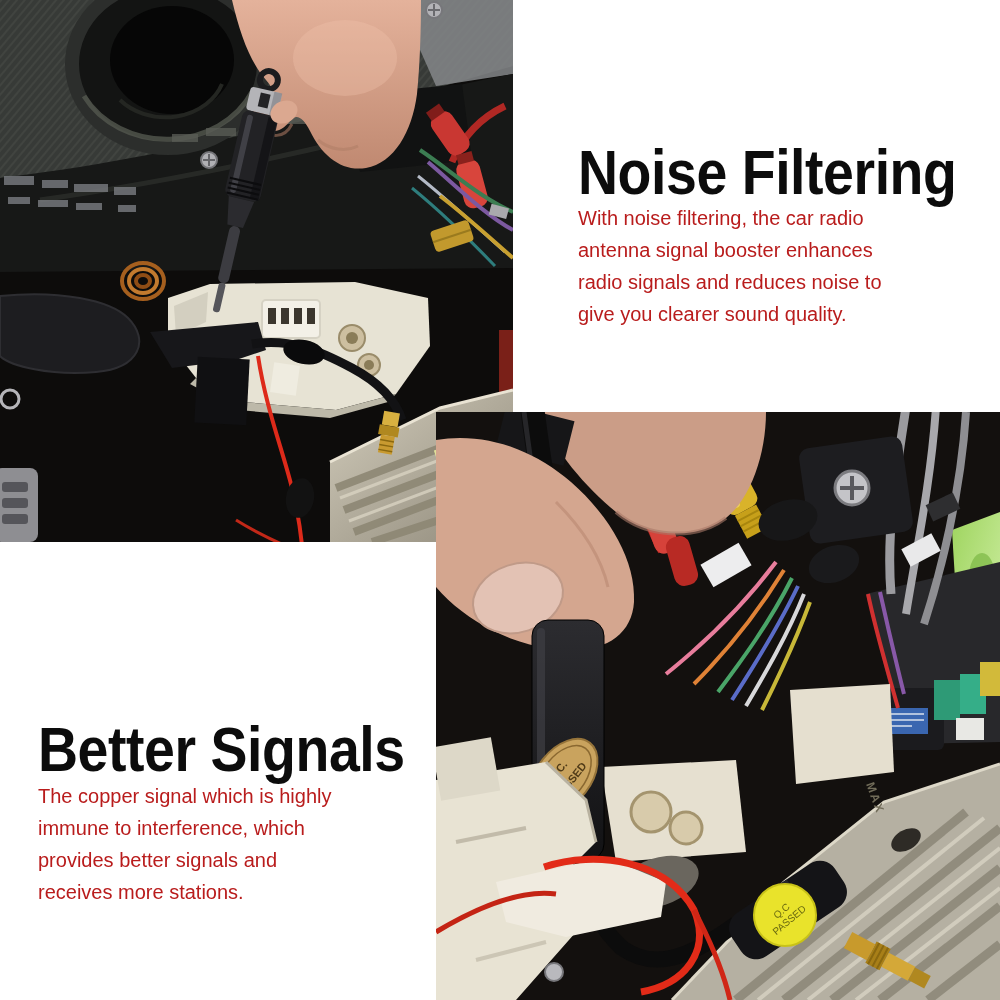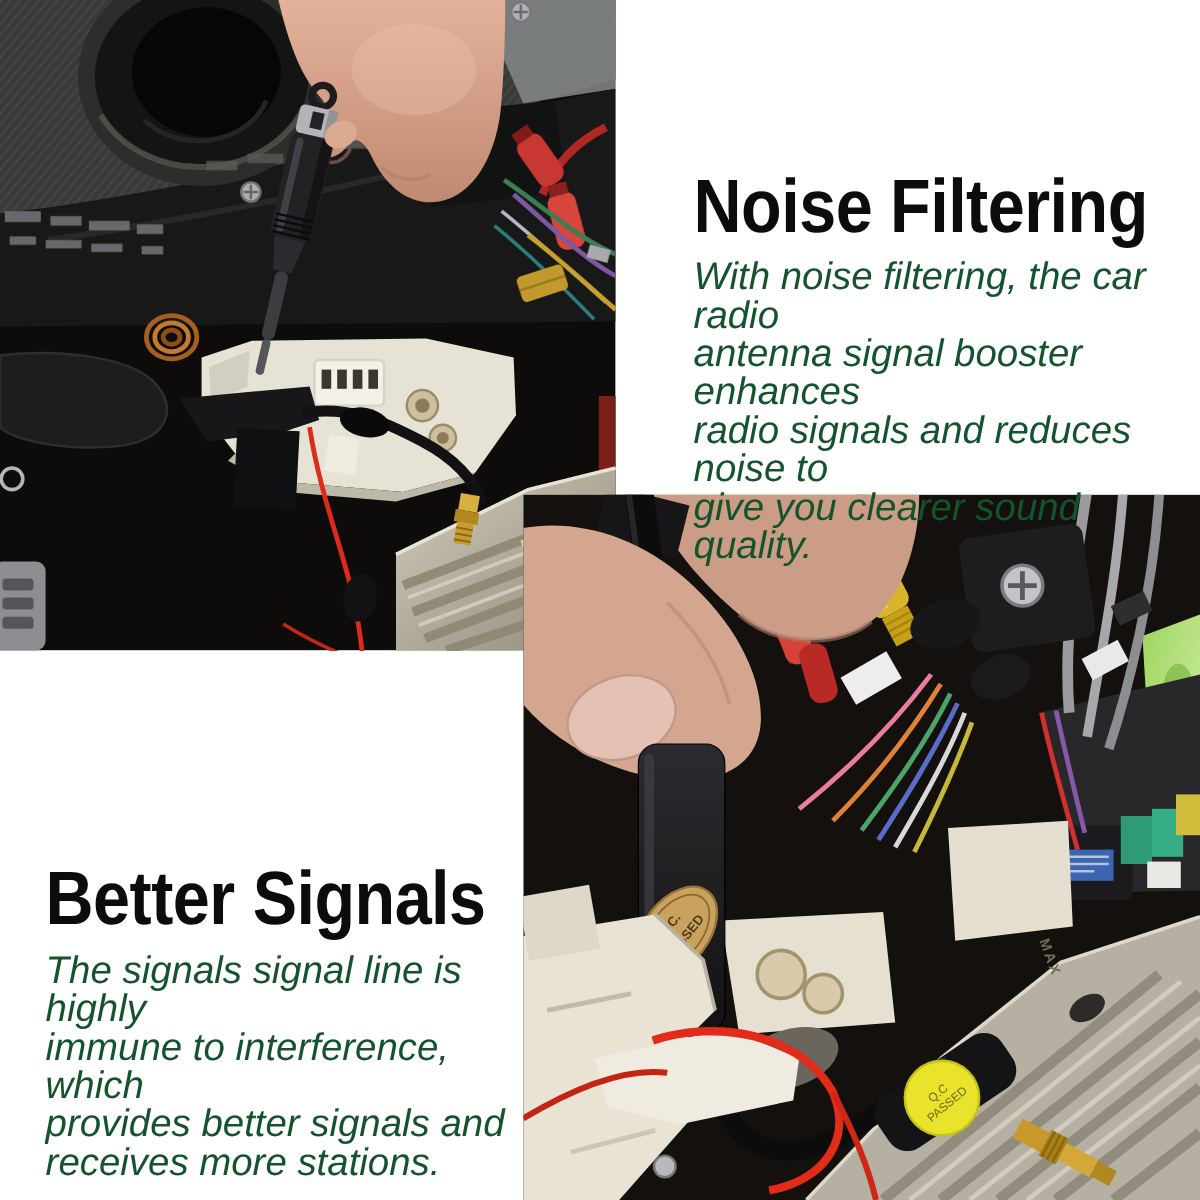--- a/index.html
+++ b/index.html
@@ -16,23 +16,22 @@
   .heading {
     position:absolute; line-height:1; white-space:nowrap;
     font-weight:bold; font-size:63px; letter-spacing:-0.5px;
     color:#0c0c0c;
     transform:scaleX(0.88); transform-origin:left top;
   }
   #heading-noise   { left:578px; top:99px;  }
   #heading-signals { left:38px;  top:676px; }
 
   .body-text {
-    position:absolute; font-size:32px; line-height:32px; color:#14532d;
+    position:absolute; font-size:20px; line-height:32px; color:#b91c1c;
     white-space:pre-line;
-    font-style:italic;
   }
   #body-noise   { left:578px; top:182px; width:420px; }
   #body-signals { left:38px;  top:760px; width:400px; }
 </style>
 </head>
 <body>
 
 <div class="photo" id="photo-install">
 <svg viewBox="0 0 513 542" preserveAspectRatio="none">
   <defs>
@@ -390,16 +389,16 @@
 </svg>
 </div>
 
 <h1 class="heading" id="heading-noise">Noise Filtering</h1>
 <p class="body-text" id="body-noise">With noise filtering, the car radio
 antenna signal booster enhances
 radio signals and reduces noise to
 give you clearer sound quality.</p>
 
 <h1 class="heading" id="heading-signals">Better Signals</h1>
-<p class="body-text" id="body-signals">The signals signal line is highly
+<p class="body-text" id="body-signals">The copper signal which is highly
 immune to interference, which
 provides better signals and
 receives more stations.</p>
 
 </body></html>

